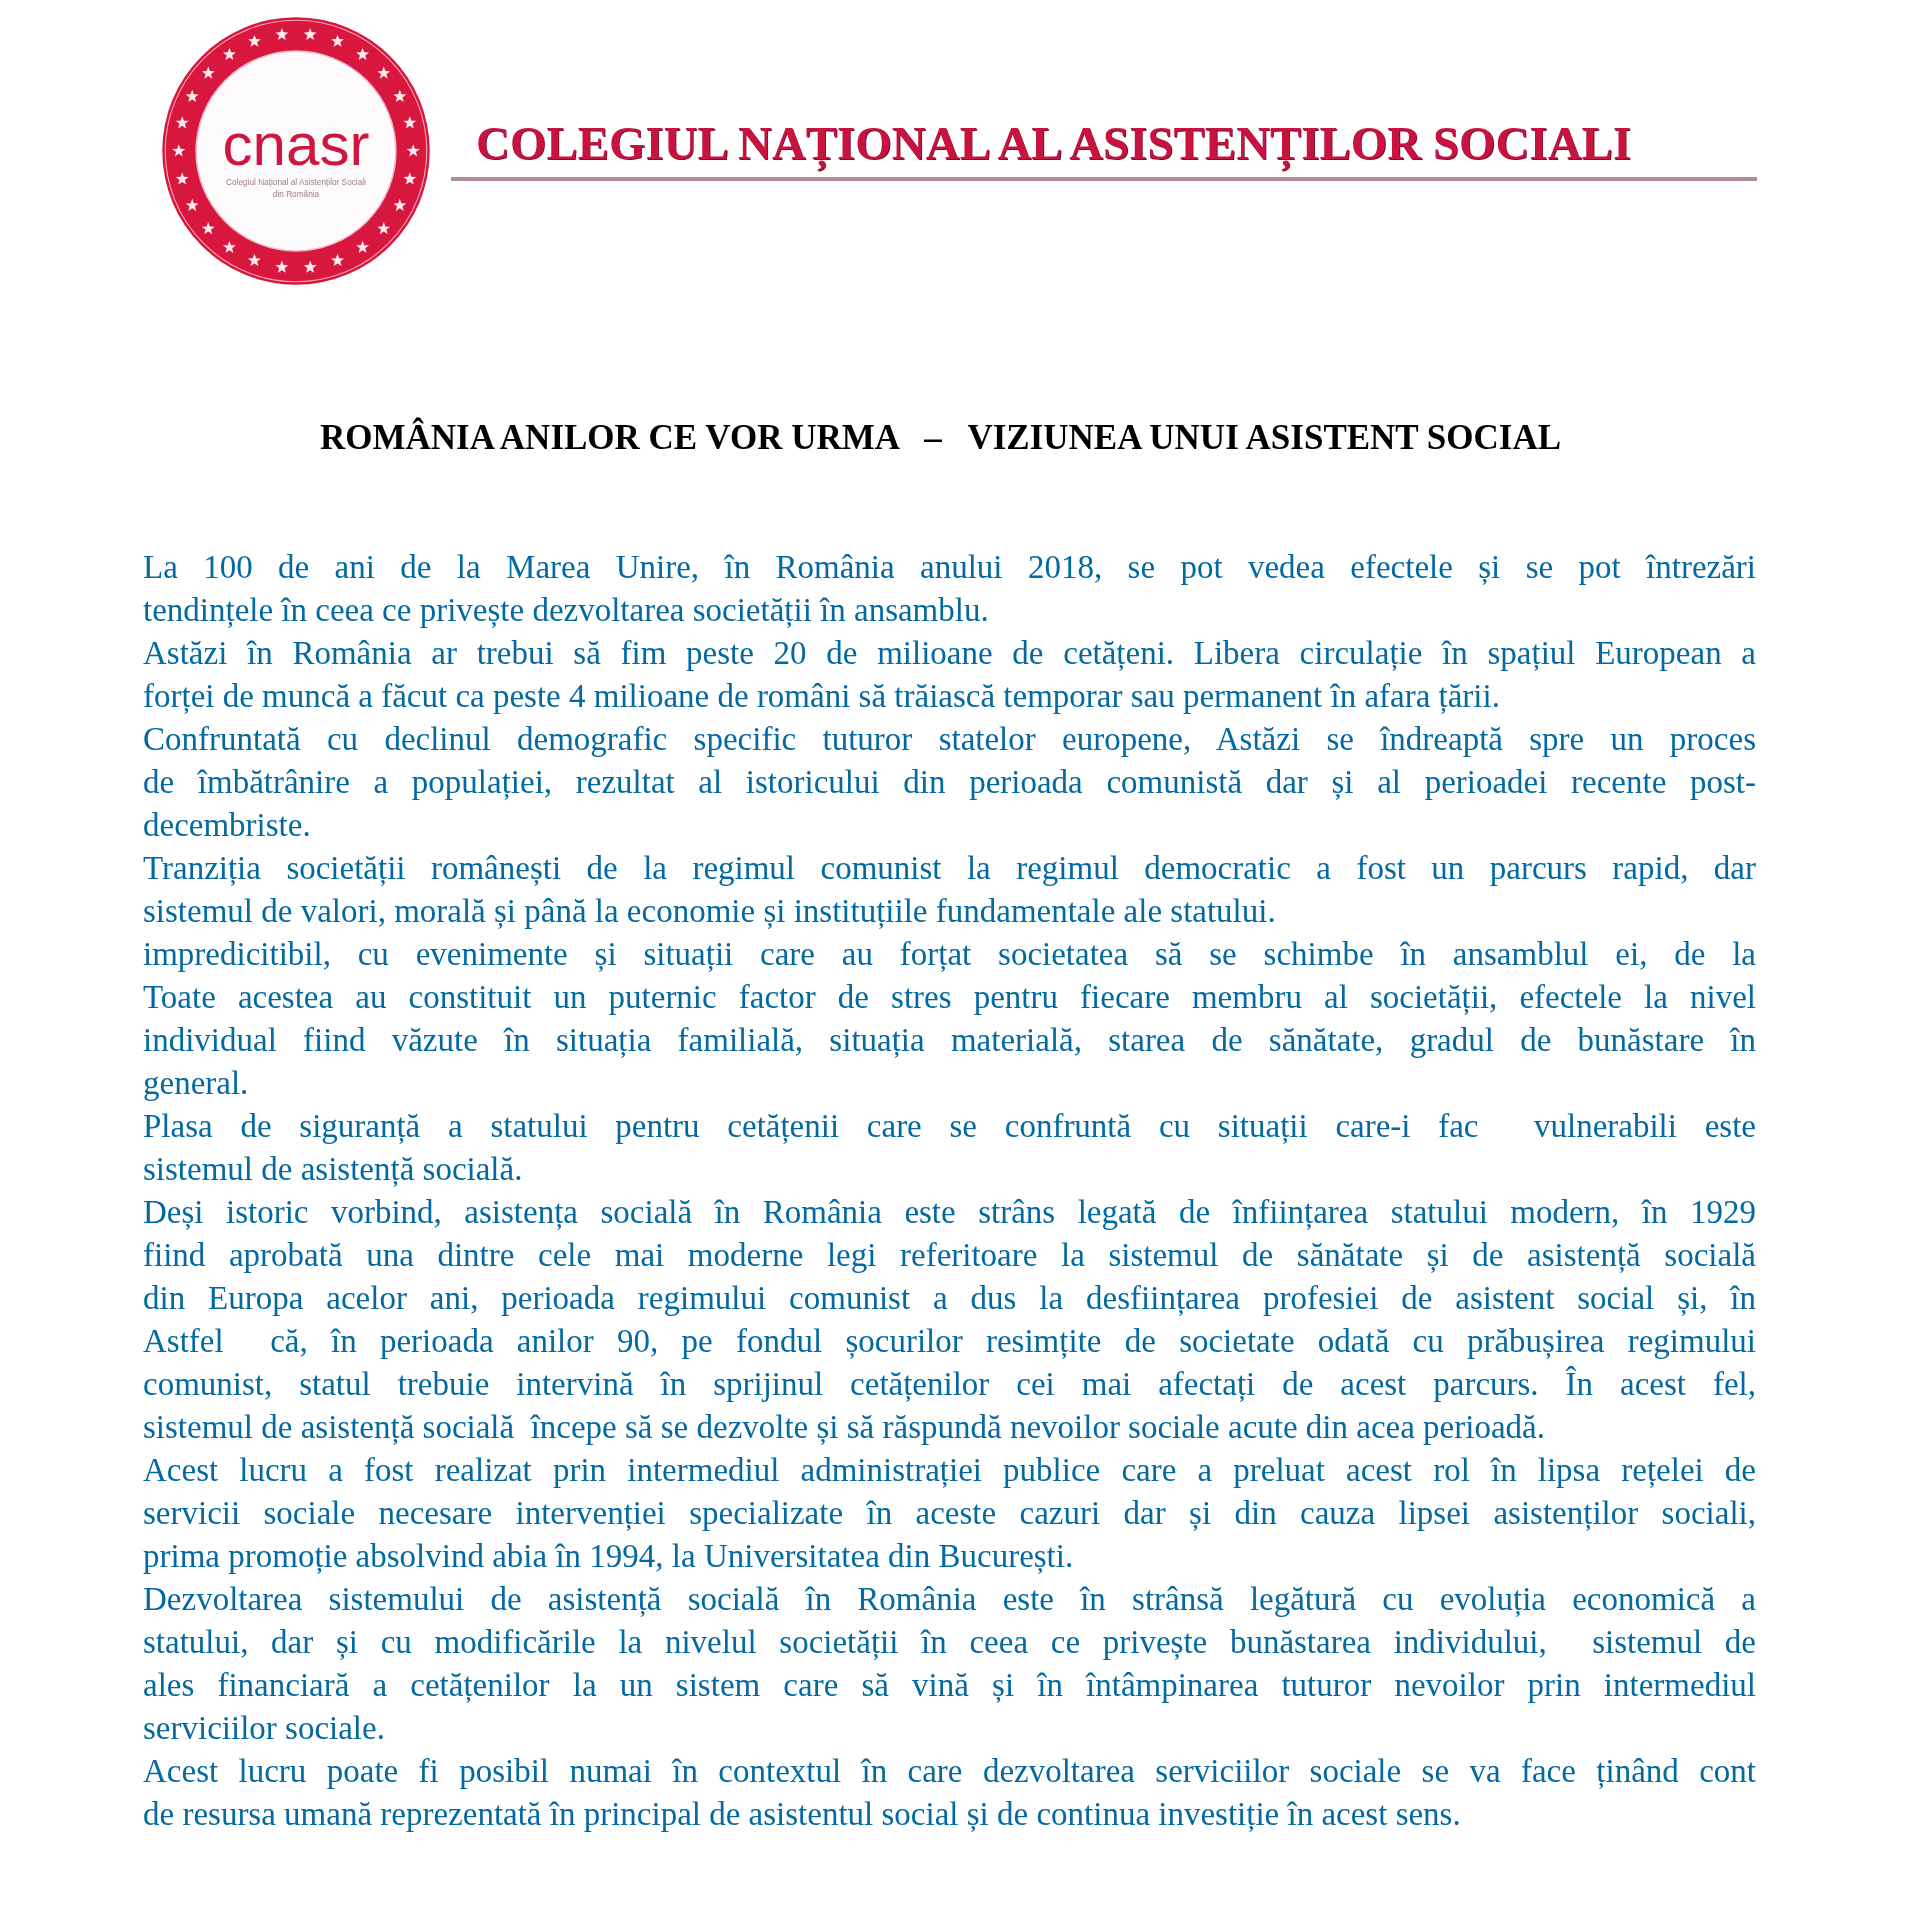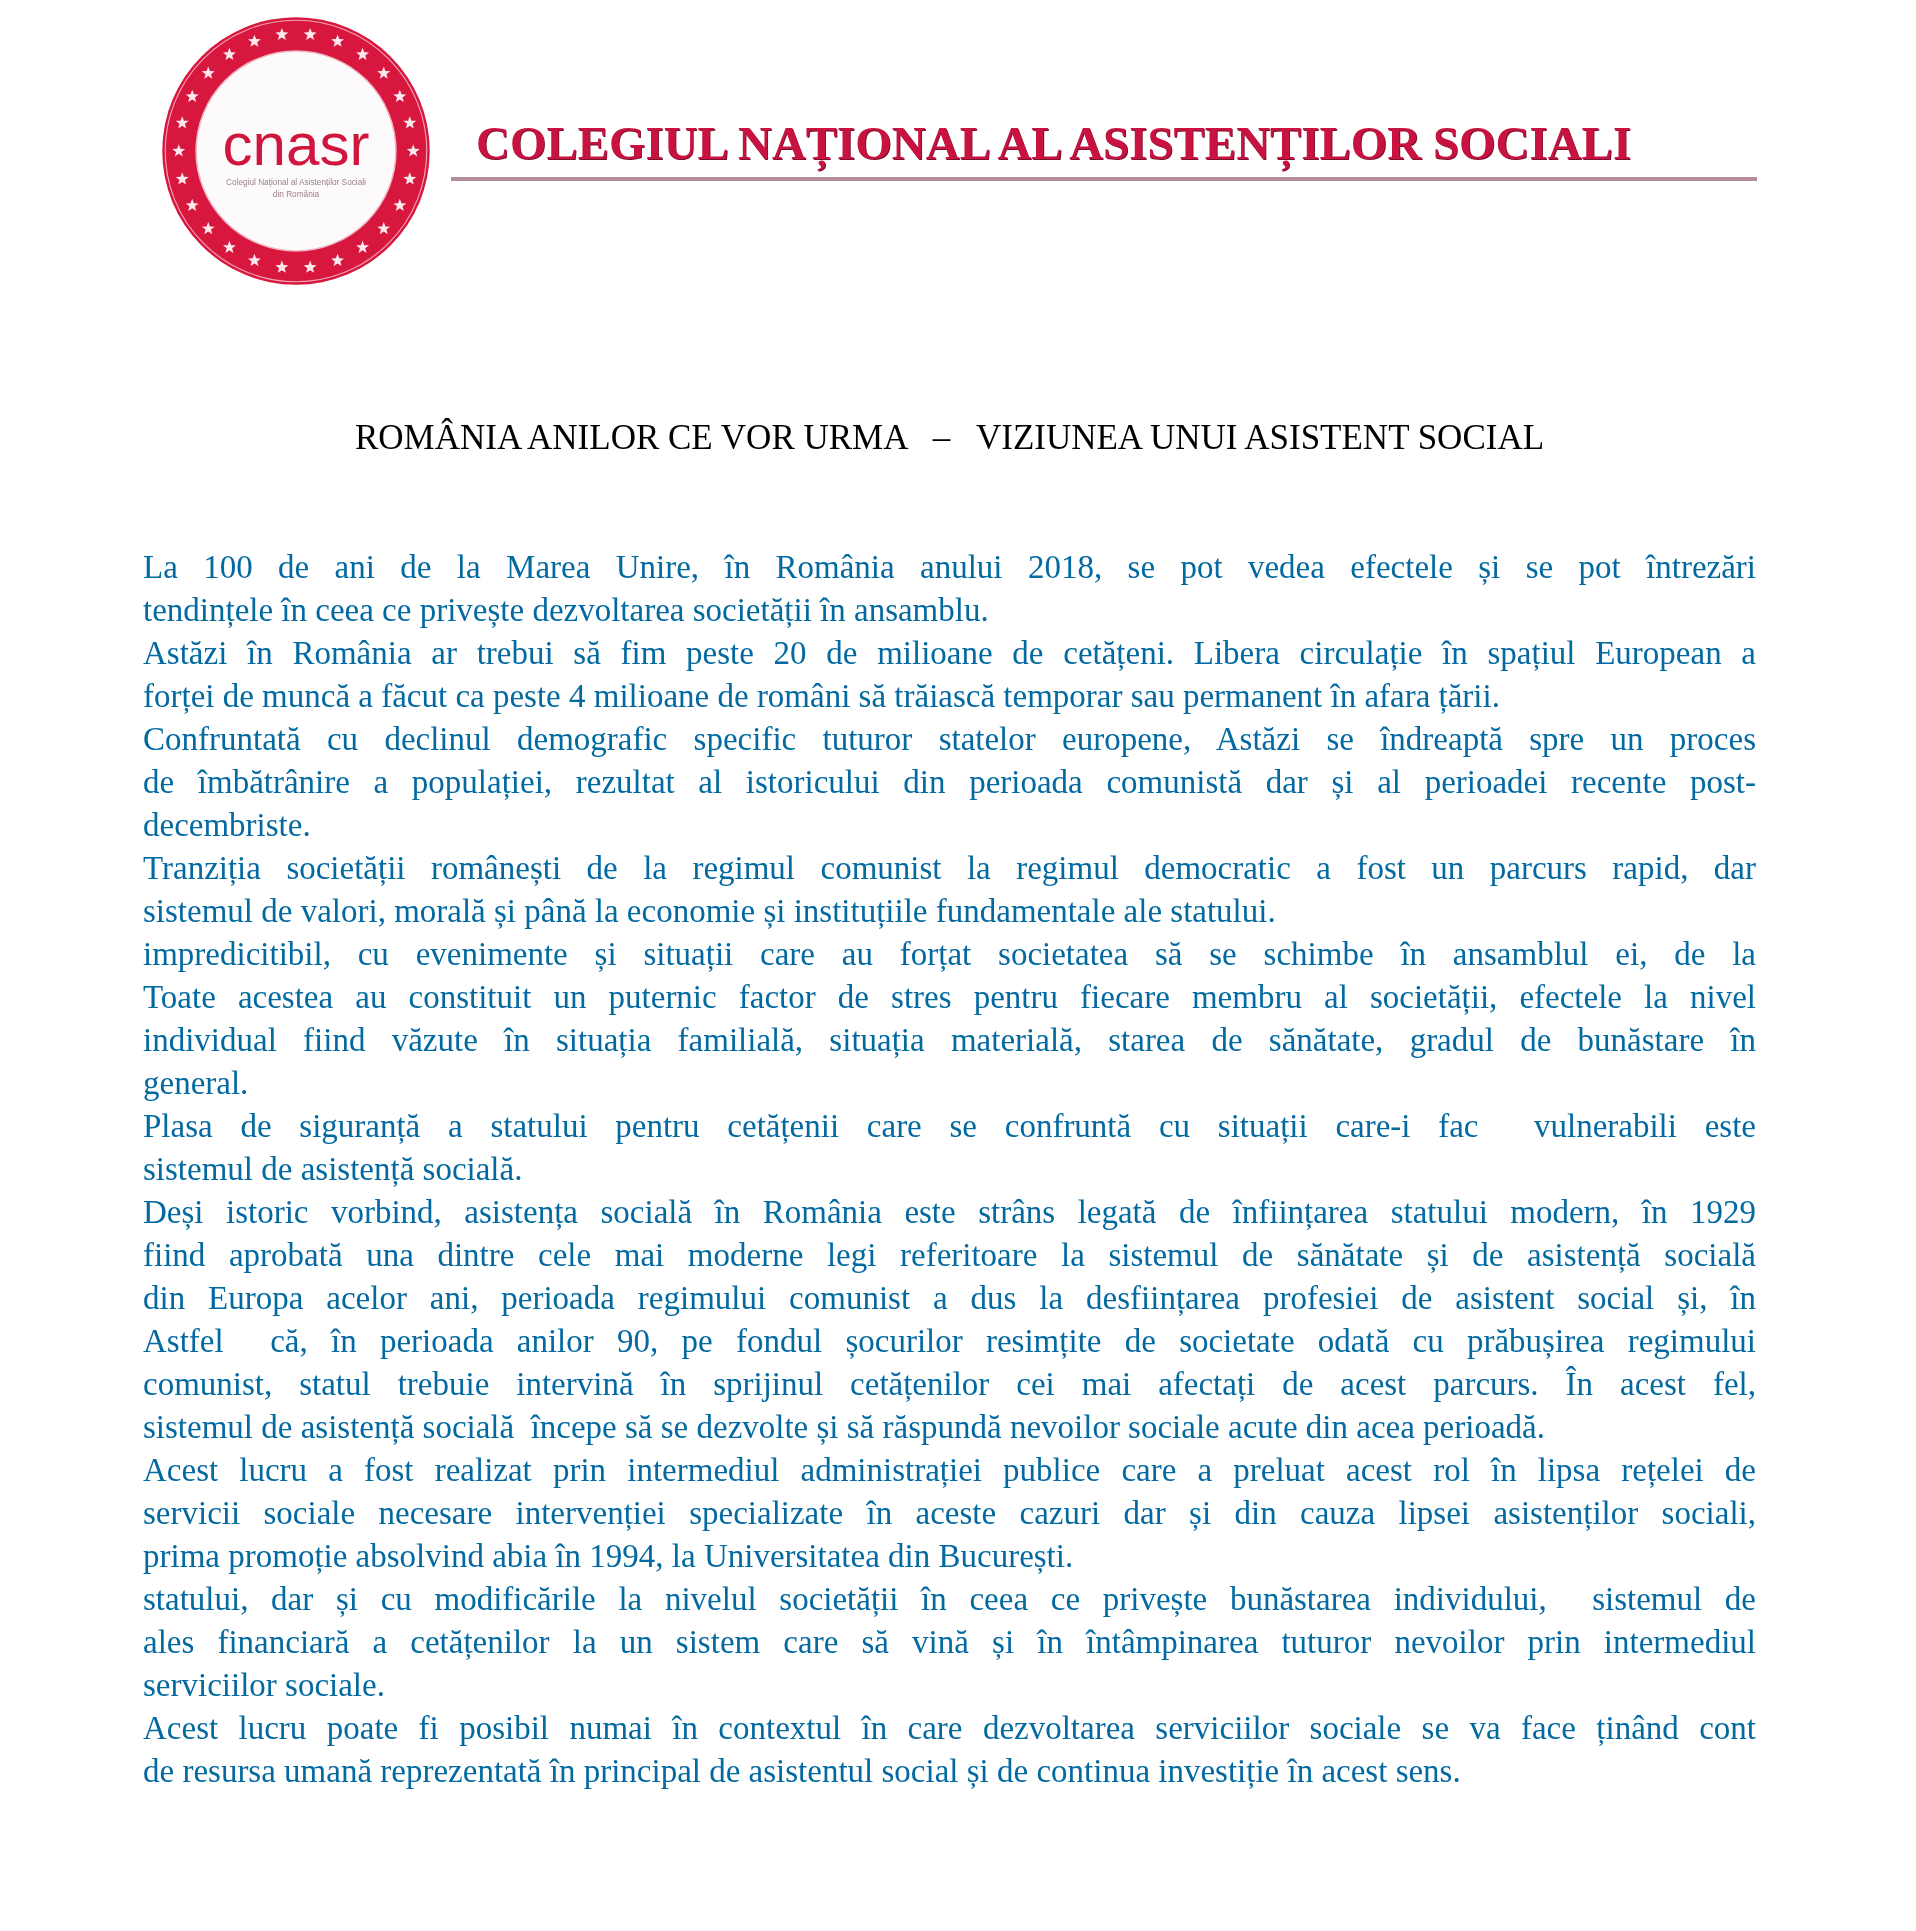--- a/index.html
+++ b/index.html
@@ -19,23 +19,23 @@
     text-shadow: 0.8px 0.8px 0 #7a1030;
     transform: scaleX(1.02); transform-origin: left center;
   }
   .header-rule {
     position: absolute; left: 451px; top: 177px; width: 1306px; height: 3.8px;
     background: #b38d96;
   }
 
   
   .doc-title {
-    position: absolute; left: 277px; top: 415px; width: 1345px;
+    position: absolute; left: 268px; top: 415px; width: 1345px;
     font-family: "Liberation Serif", "DejaVu Serif", serif;
-    font-weight: normal; font-size: 35px; line-height: 45px;
+    font-weight: bold; font-size: 35px; line-height: 45px;
     color: #000000; white-space: pre; text-align: center;
   }
 
   
   .body-text {
     position: absolute; left: 143px; top: 546px; width: 1613px;
     font-family: "Liberation Serif", "DejaVu Serif", serif;
     font-size: 33px; line-height: 43px; color: #0369a1;
   }
   .line {
@@ -131,20 +131,21 @@
         <span class="line">Astfel  că, în perioada anilor 90, pe fondul șocurilor resimțite de societate odată cu prăbușirea regimului</span>
         <span class="line">comunist, statul trebuie intervină în sprijinul cetățenilor cei mai afectați de acest parcurs. În acest fel,</span>
         <span class="line last">sistemul de asistență socială  începe să se dezvolte și să răspundă nevoilor sociale acute din acea perioadă.</span>
       </div>
       <div class="paragraph">
         <span class="line">Acest lucru a fost realizat prin intermediul administrației publice care a preluat acest rol în lipsa rețelei de</span>
         <span class="line">servicii sociale necesare intervenției specializate în aceste cazuri dar și din cauza lipsei asistenților sociali,</span>
         <span class="line last">prima promoție absolvind abia în 1994, la Universitatea din București.</span>
       </div>
       <div class="paragraph">
+        <span class="line">Dezvoltarea sistemului de asistență socială în România este în strânsă legătură cu evoluția economică a</span>
         <span class="line">statului, dar și cu modificările la nivelul societății în ceea ce privește bunăstarea individului,  sistemul de</span>
         <span class="line">ales financiară a cetățenilor la un sistem care să vină și în întâmpinarea tuturor nevoilor prin intermediul</span>
         <span class="line last">serviciilor sociale.</span>
       </div>
       <div class="paragraph">
         <span class="line">Acest lucru poate fi posibil numai în contextul în care dezvoltarea serviciilor sociale se va face ținând cont</span>
         <span class="line last">de resursa umană reprezentată în principal de asistentul social și de continua investiție în acest sens.</span>
       </div>
     </div>
 </div>

